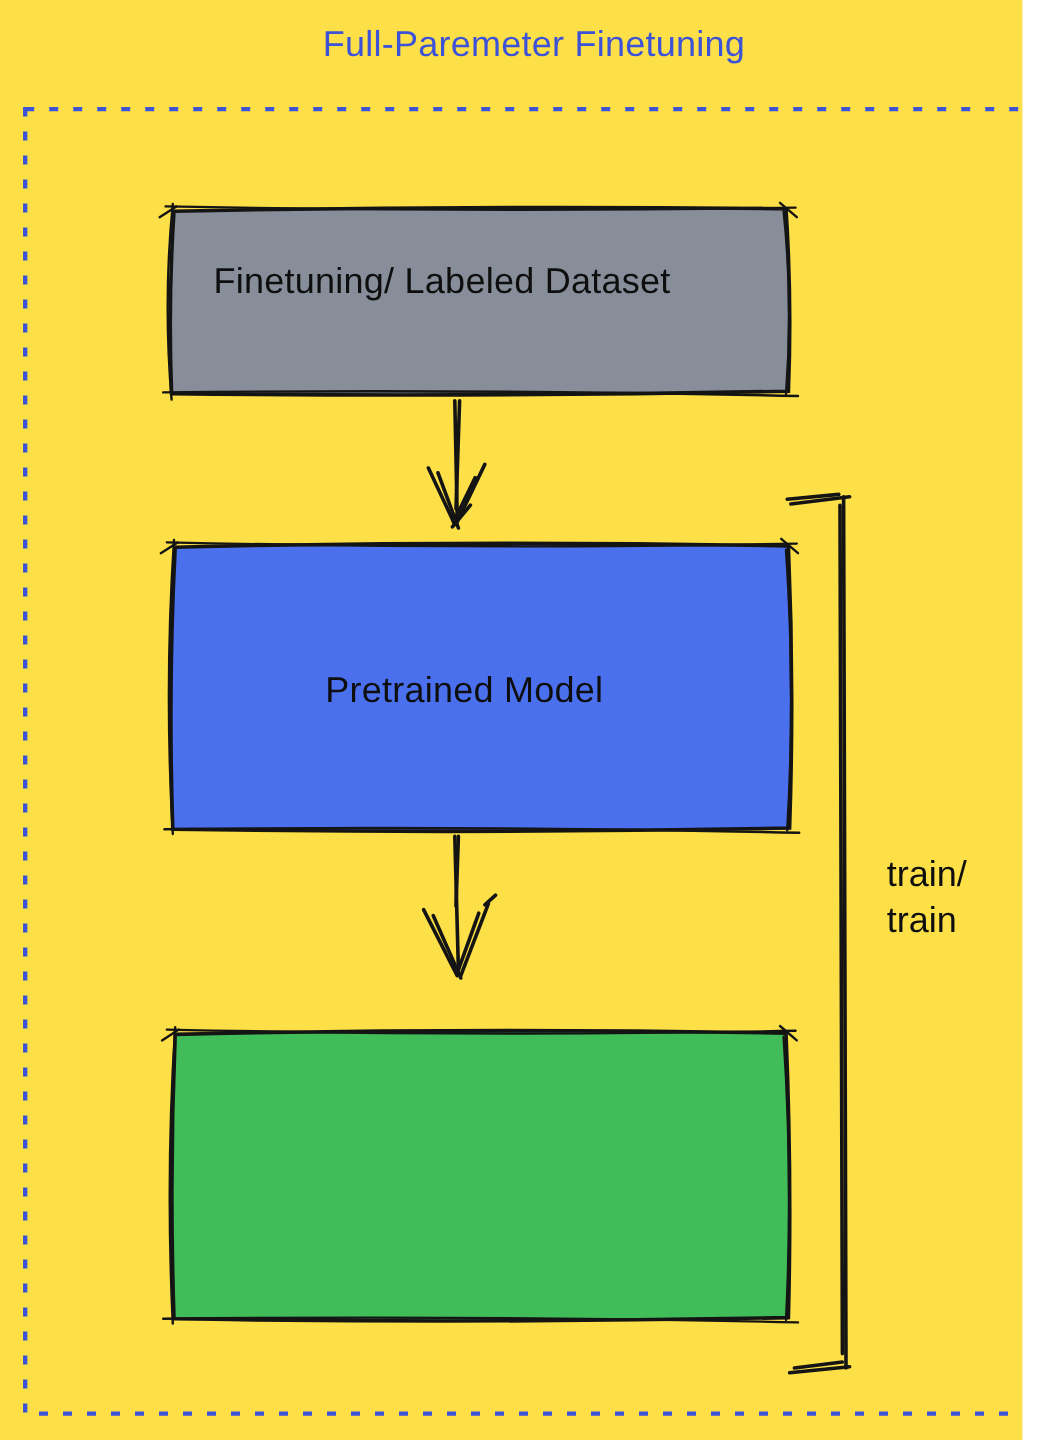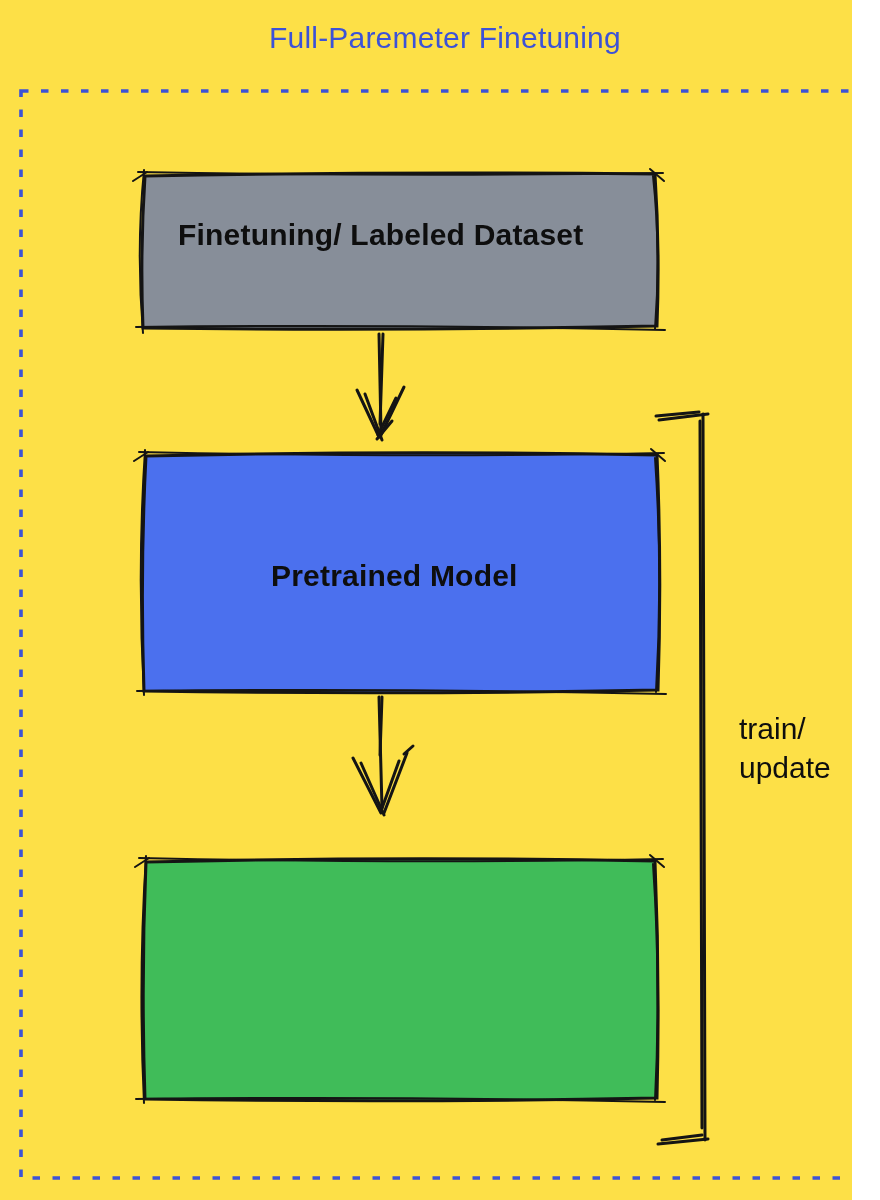--- a/index.html
+++ b/index.html
@@ -17,21 +17,20 @@
     left: 0; top: 0;
     width: 880px; height: 1200px;
   }
   .lbl {
     position: absolute;
     font-size: 30px;
     line-height: 35px;
     color: #0e0e0e;
     white-space: nowrap;
     letter-spacing: 0.2px;
-    font-weight: bold;
   }
   .page-title {
     position: absolute;
     left: 269px;
     top: 21px;
     font-size: 30px;
     line-height: 34px;
     font-weight: 500;
     white-space: nowrap;
     letter-spacing: 0.2px;
@@ -126,16 +125,16 @@
 
   <div class="page-title" style="color: rgb(60, 82, 215);">Full-Paremeter Finetuning</div>
 
   <div class="lbl" style="left:178px; top:217px;">Finetuning/ Labeled Dataset</div>
 
   <div class="lbl" style="left:271px; top:558px;text-align:center;">Pretrained Model</div>
 
 
   <div class="bracket-label">
     <div>train/</div>
-    <div>update</div>
+    <div>train</div>
   </div>
 
 </div>
 
 </body></html>

